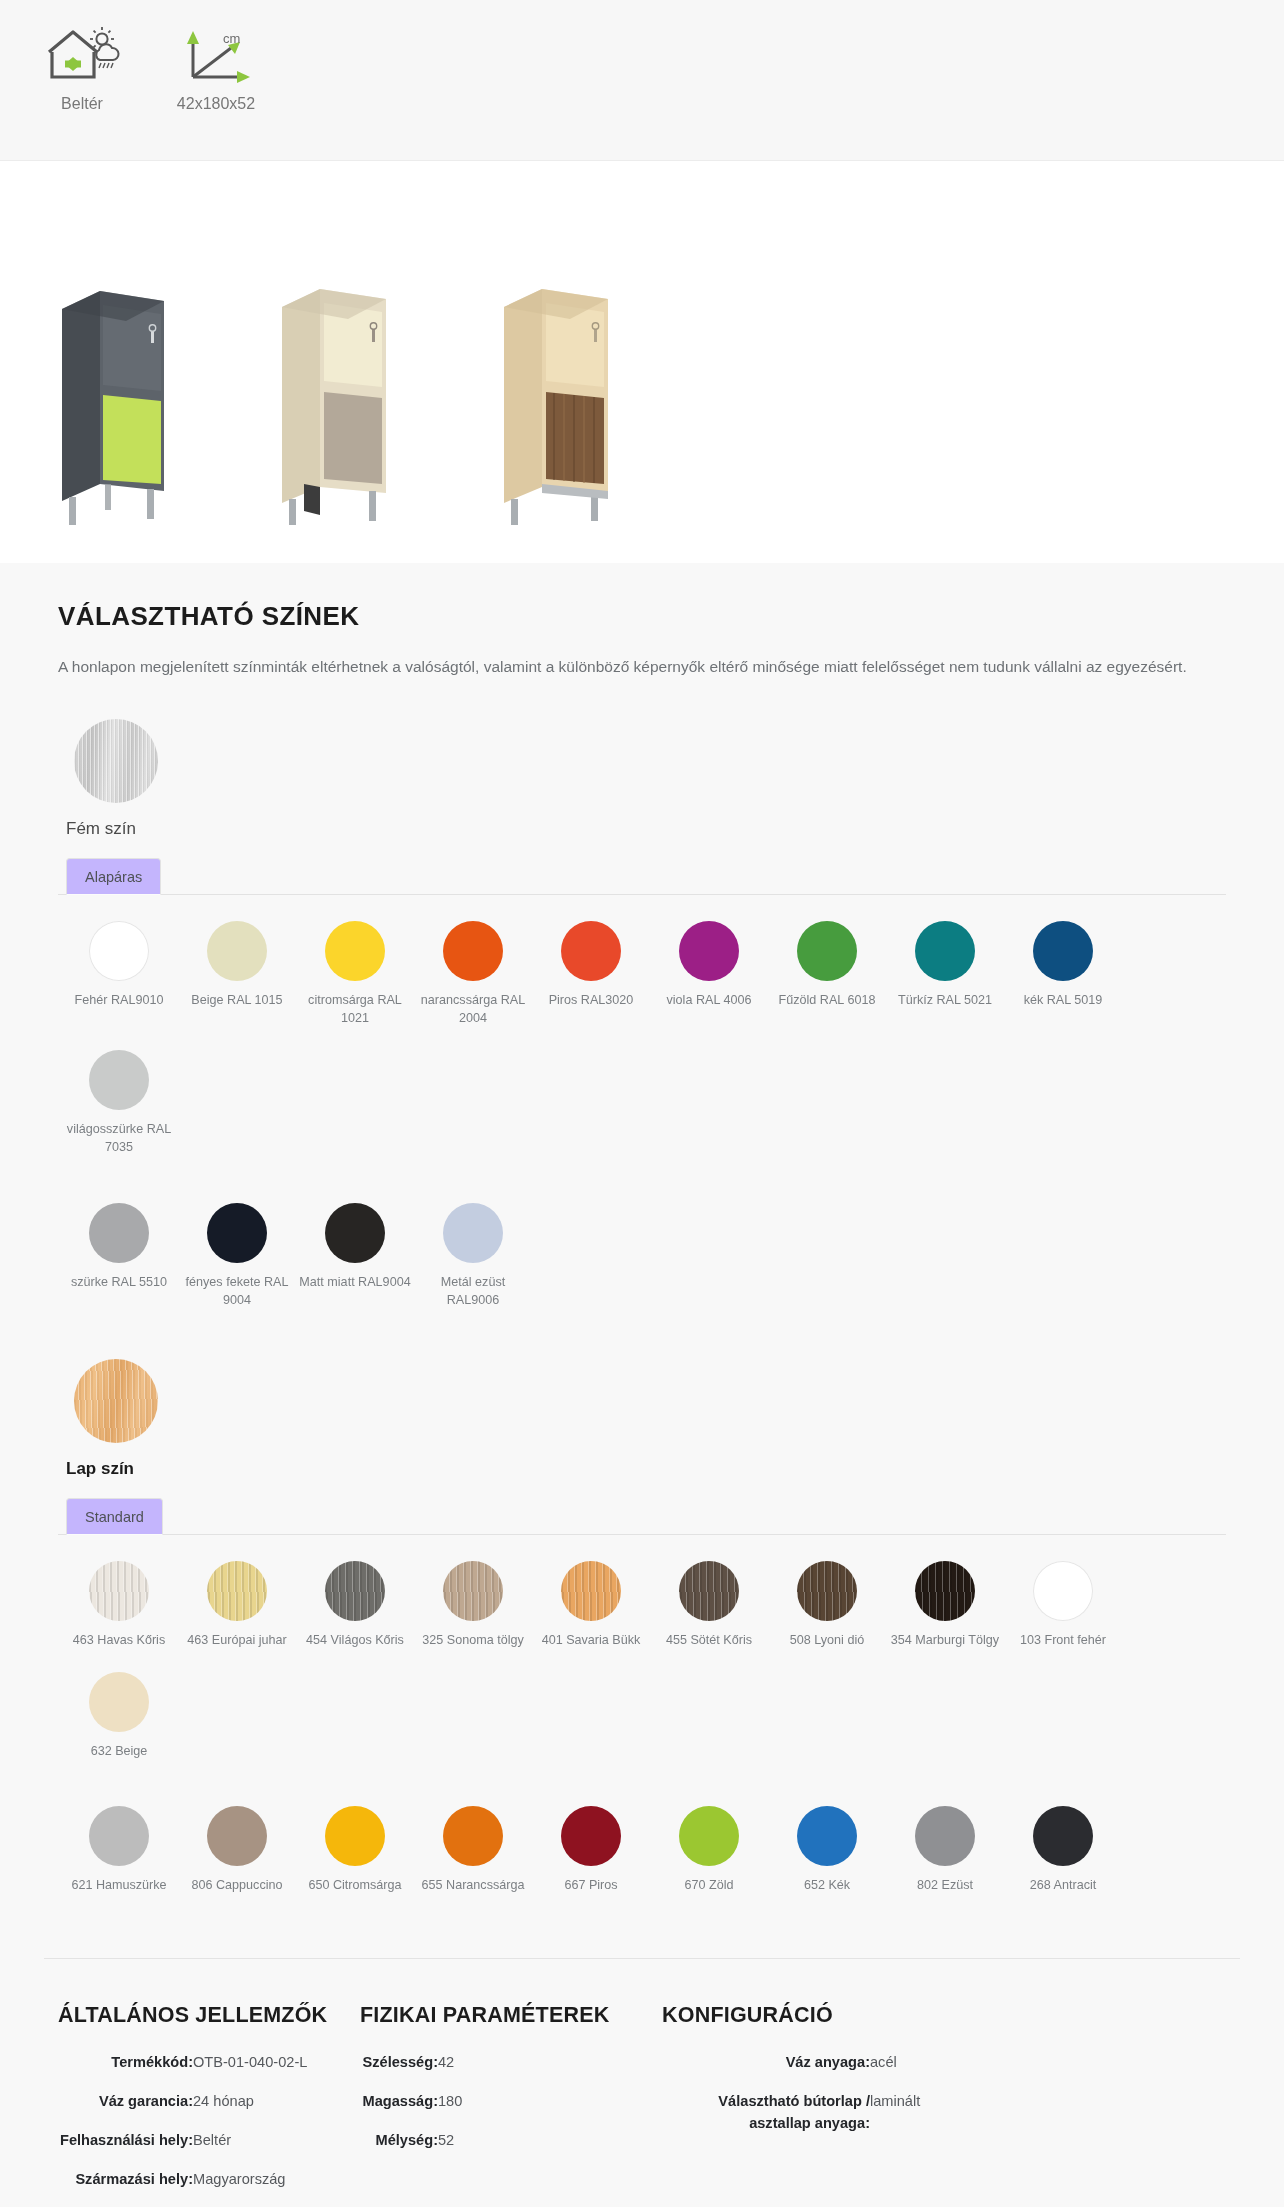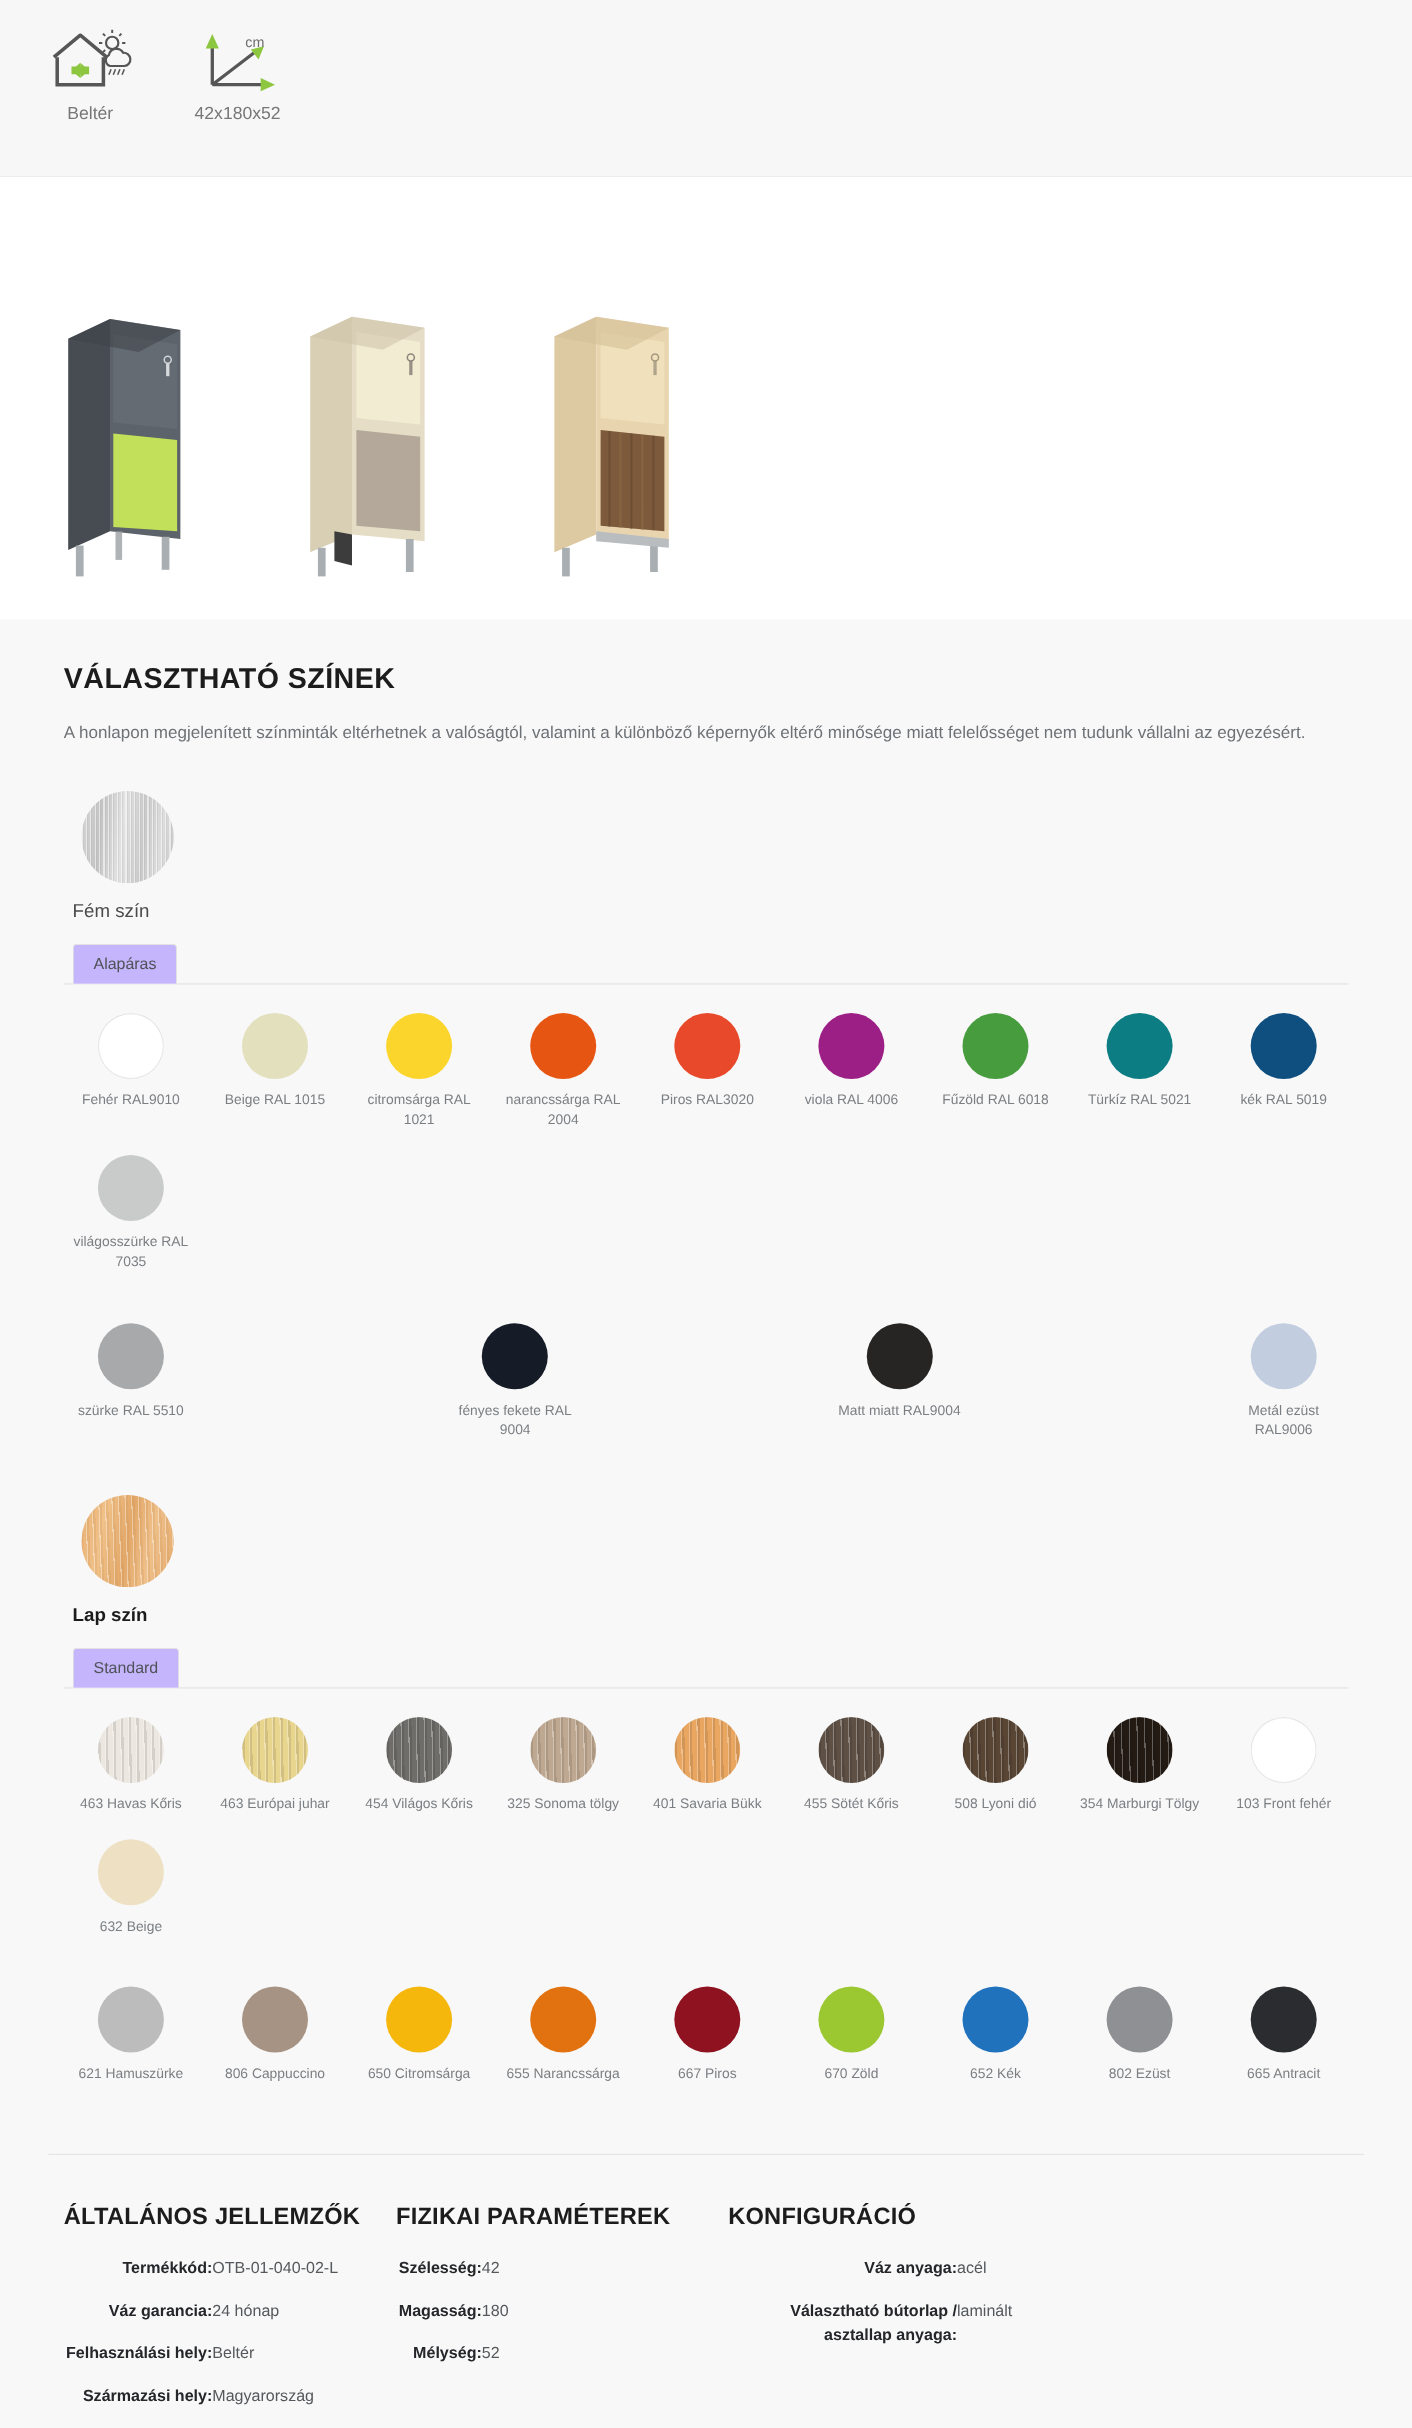--- a/index.html
+++ b/index.html
@@ -120,21 +120,20 @@
     position: relative;
     bottom: -1px;
   }
 
   
   .swatch-grid {
     display: flex;
     flex-wrap: wrap;
     padding-top: 26px;
     padding-left: 2px;
-    justify-content: space-between;
   }
   .swatch {
     width: 118px;
     display: flex;
     flex-direction: column;
     align-items: center;
     margin-bottom: 22px;
   }
   .swatch-dot {
     width: 60px; height: 60px;
@@ -457,21 +456,21 @@
         <div class="swatch">
           <div class="swatch-dot" style="background: rgb(33, 114, 189);"></div>
           <div class="swatch-label">652 Kék</div>
         </div>
         <div class="swatch">
           <div class="swatch-dot" style="background: rgb(143, 144, 147);"></div>
           <div class="swatch-label">802 Ezüst</div>
         </div>
         <div class="swatch">
           <div class="swatch-dot" style="background: rgb(43, 44, 48);"></div>
-          <div class="swatch-label">665 Antracit</div>
+          <div class="swatch-label">268 Antracit</div>
         </div>
       </div>
 
   </div>
 </div>
 
 <div class="specs-section">
   <div class="specs-divider"></div>
   <div class="specs-cols">
 

